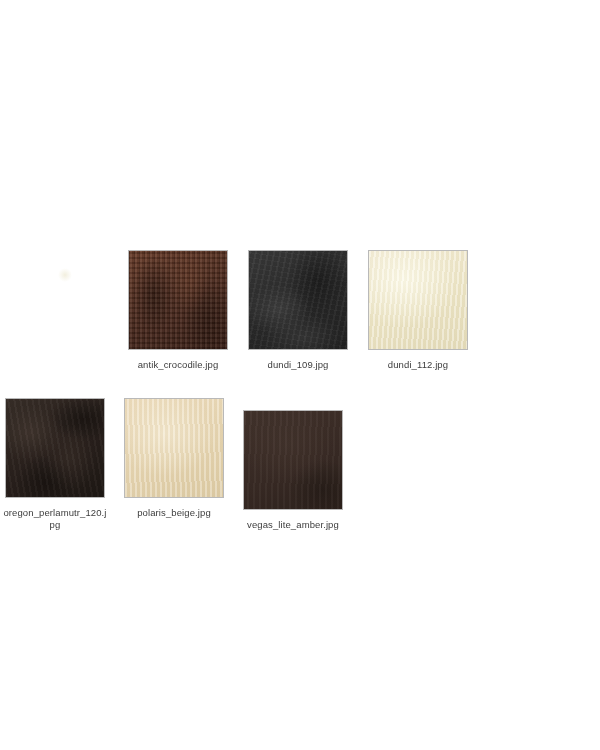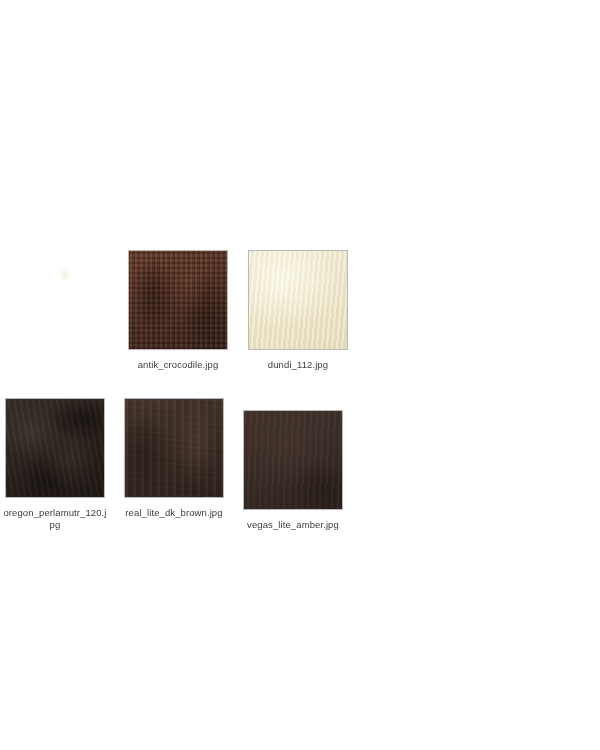--- a/index.html
+++ b/index.html
@@ -224,46 +224,52 @@
   <div class="row row-1">
 
     <div class="cell">
       <div class="thumb">
         <div class="tex tex-antik_crocodile"></div>
       </div>
       <div class="caption">antik_crocodile.jpg</div>
     </div>
 
 
+    <div class="cell">
+      <div class="thumb">
+        <div class="tex tex-dundi_109"></div>
+      </div>
+      <div class="caption">dundi_109.jpg</div>
+    </div>
 
     <div class="cell">
       <div class="thumb">
         <div class="tex tex-dundi_112"></div>
       </div>
       <div class="caption">dundi_112.jpg</div>
     </div>
 
   </div>
 
   <div class="row row-2">
 
     <div class="cell">
       <div class="thumb">
         <div class="tex tex-oregon_perlamutr_120"></div>
       </div>
       <div class="caption">oregon_perlamutr_120.jpg</div>
     </div>
 
-
-    <div class="cell">
-      <div class="thumb">
-        <div class="tex tex-real_lite_dk_brown"></div>
-      </div>
-      <div class="caption">real_lite_dk_brown.jpg</div>
-    </div>
+    <div class="cell">
+      <div class="thumb">
+        <div class="tex tex-polaris_beige"></div>
+      </div>
+      <div class="caption">polaris_beige.jpg</div>
+    </div>
+
 
     <div class="cell">
       <div class="thumb">
         <div class="tex tex-vegas_lite_amber"></div>
       </div>
       <div class="caption">vegas_lite_amber.jpg</div>
     </div>
 
 
   </div>

